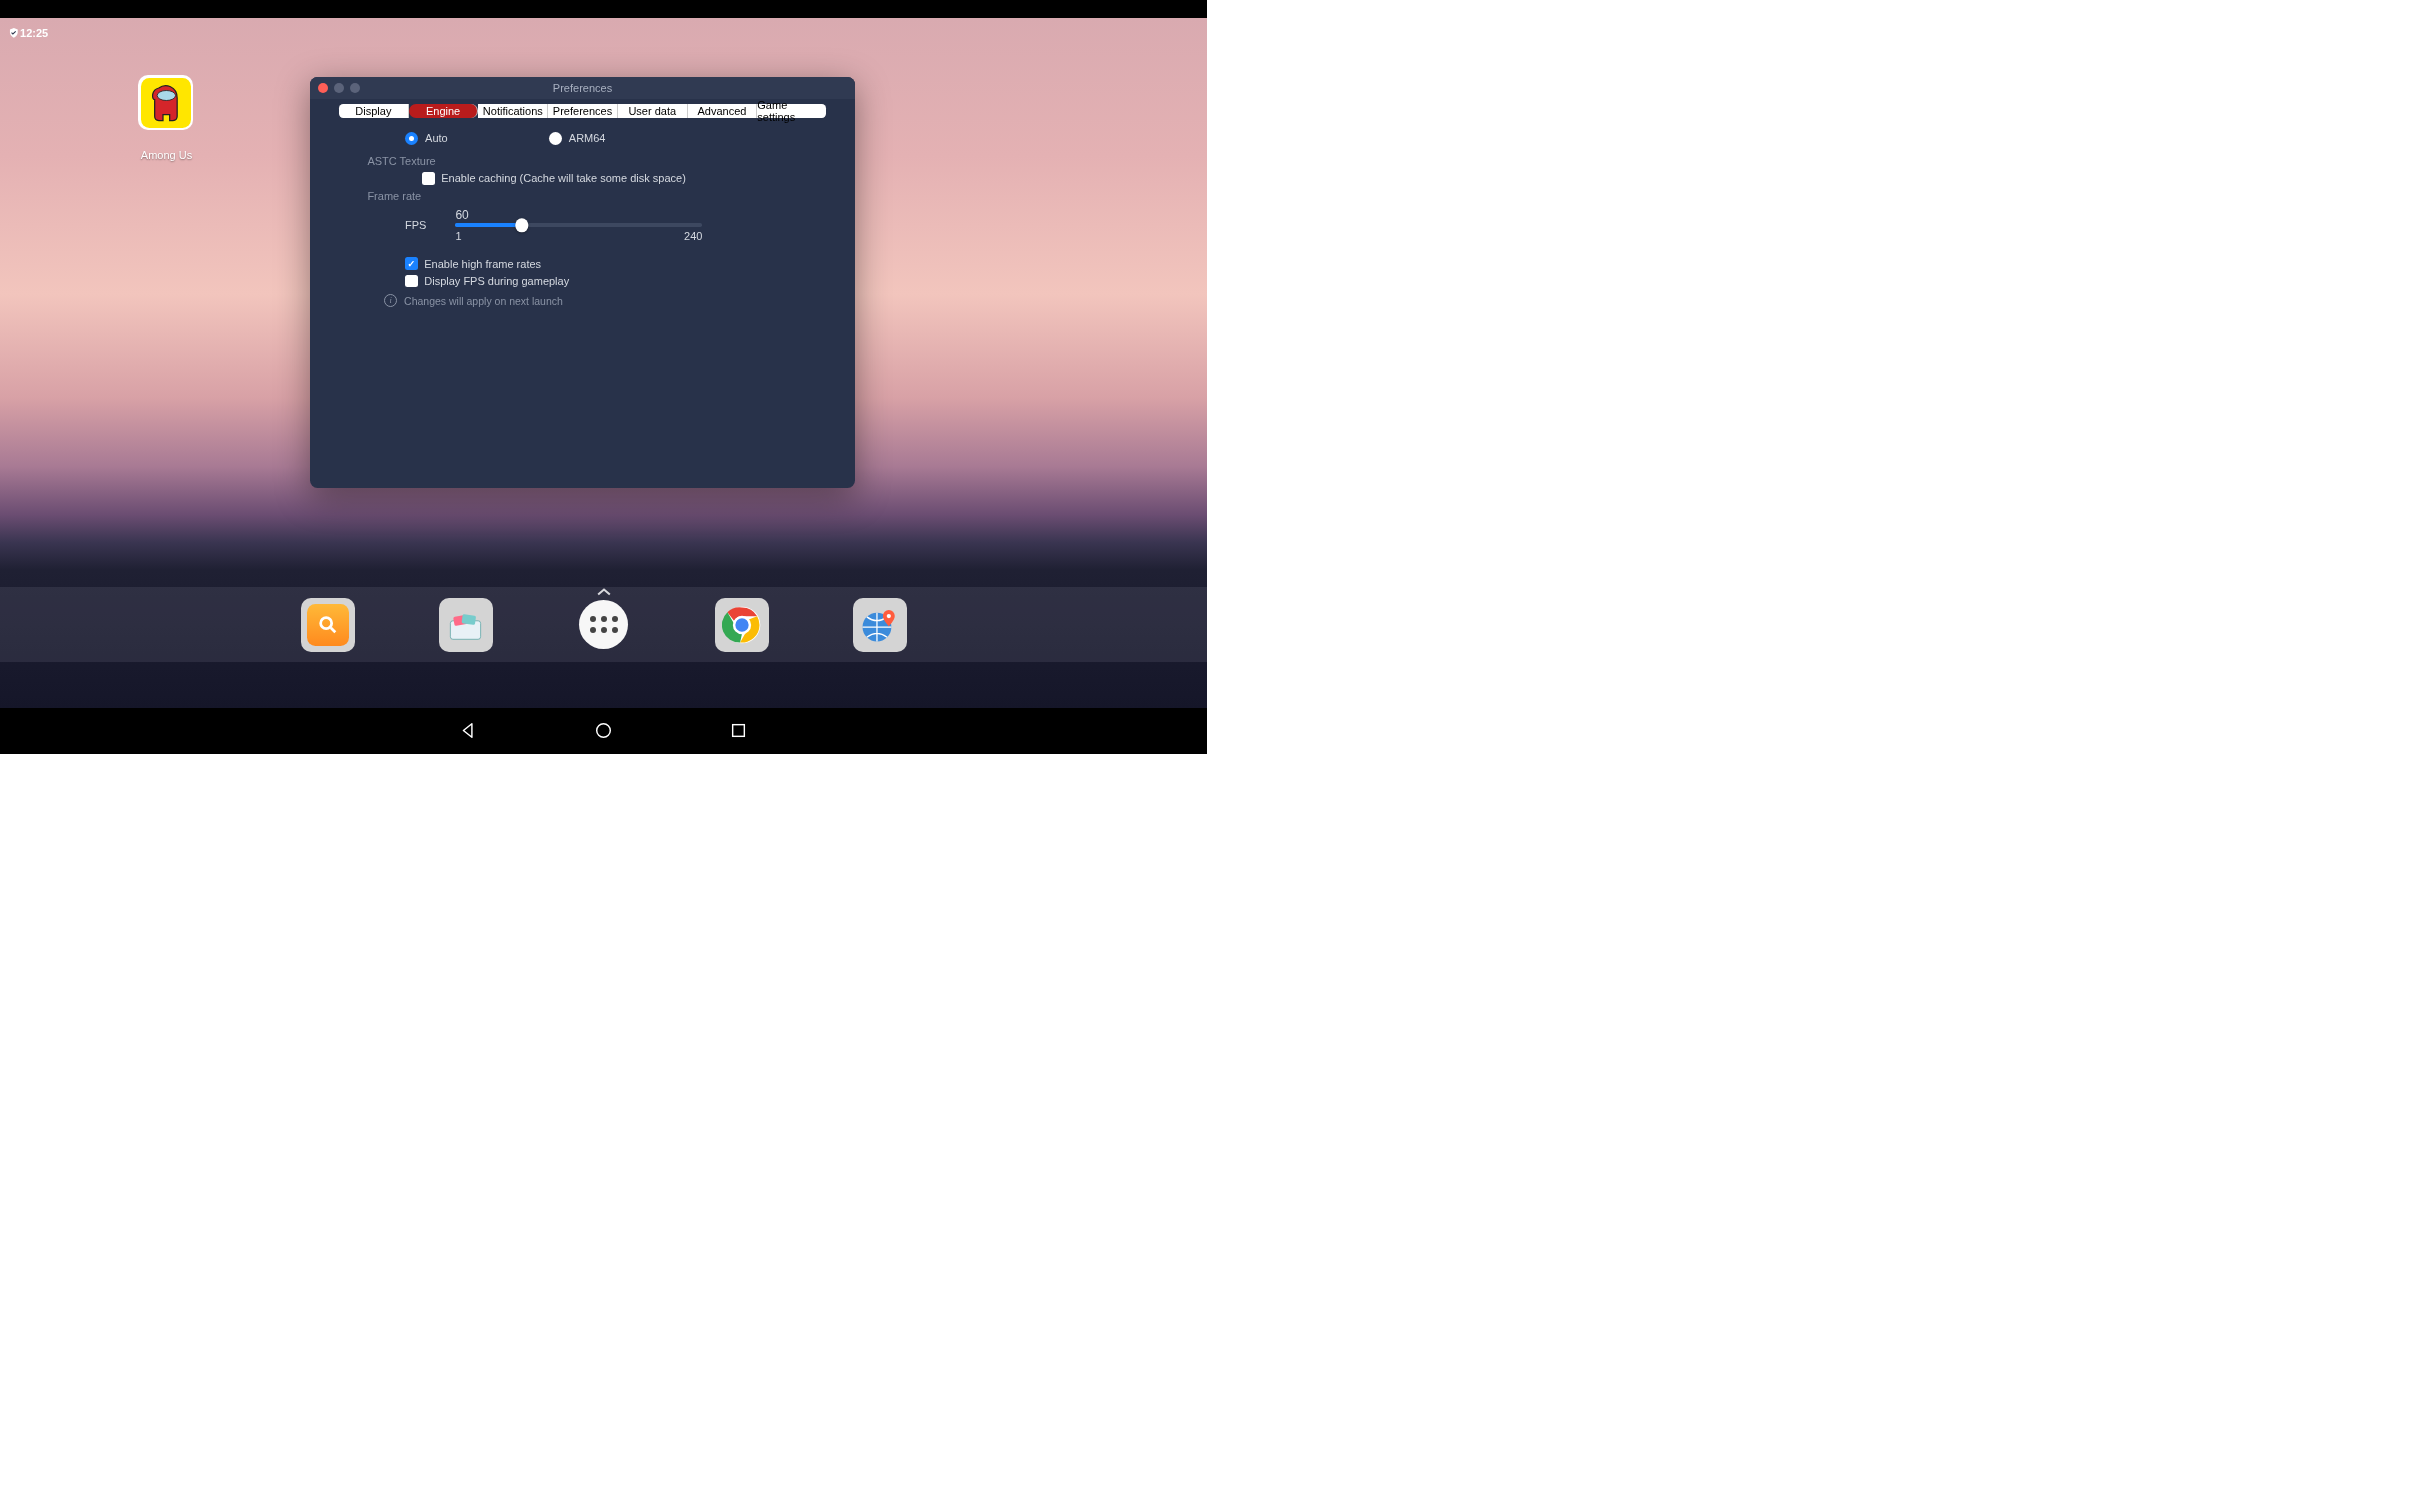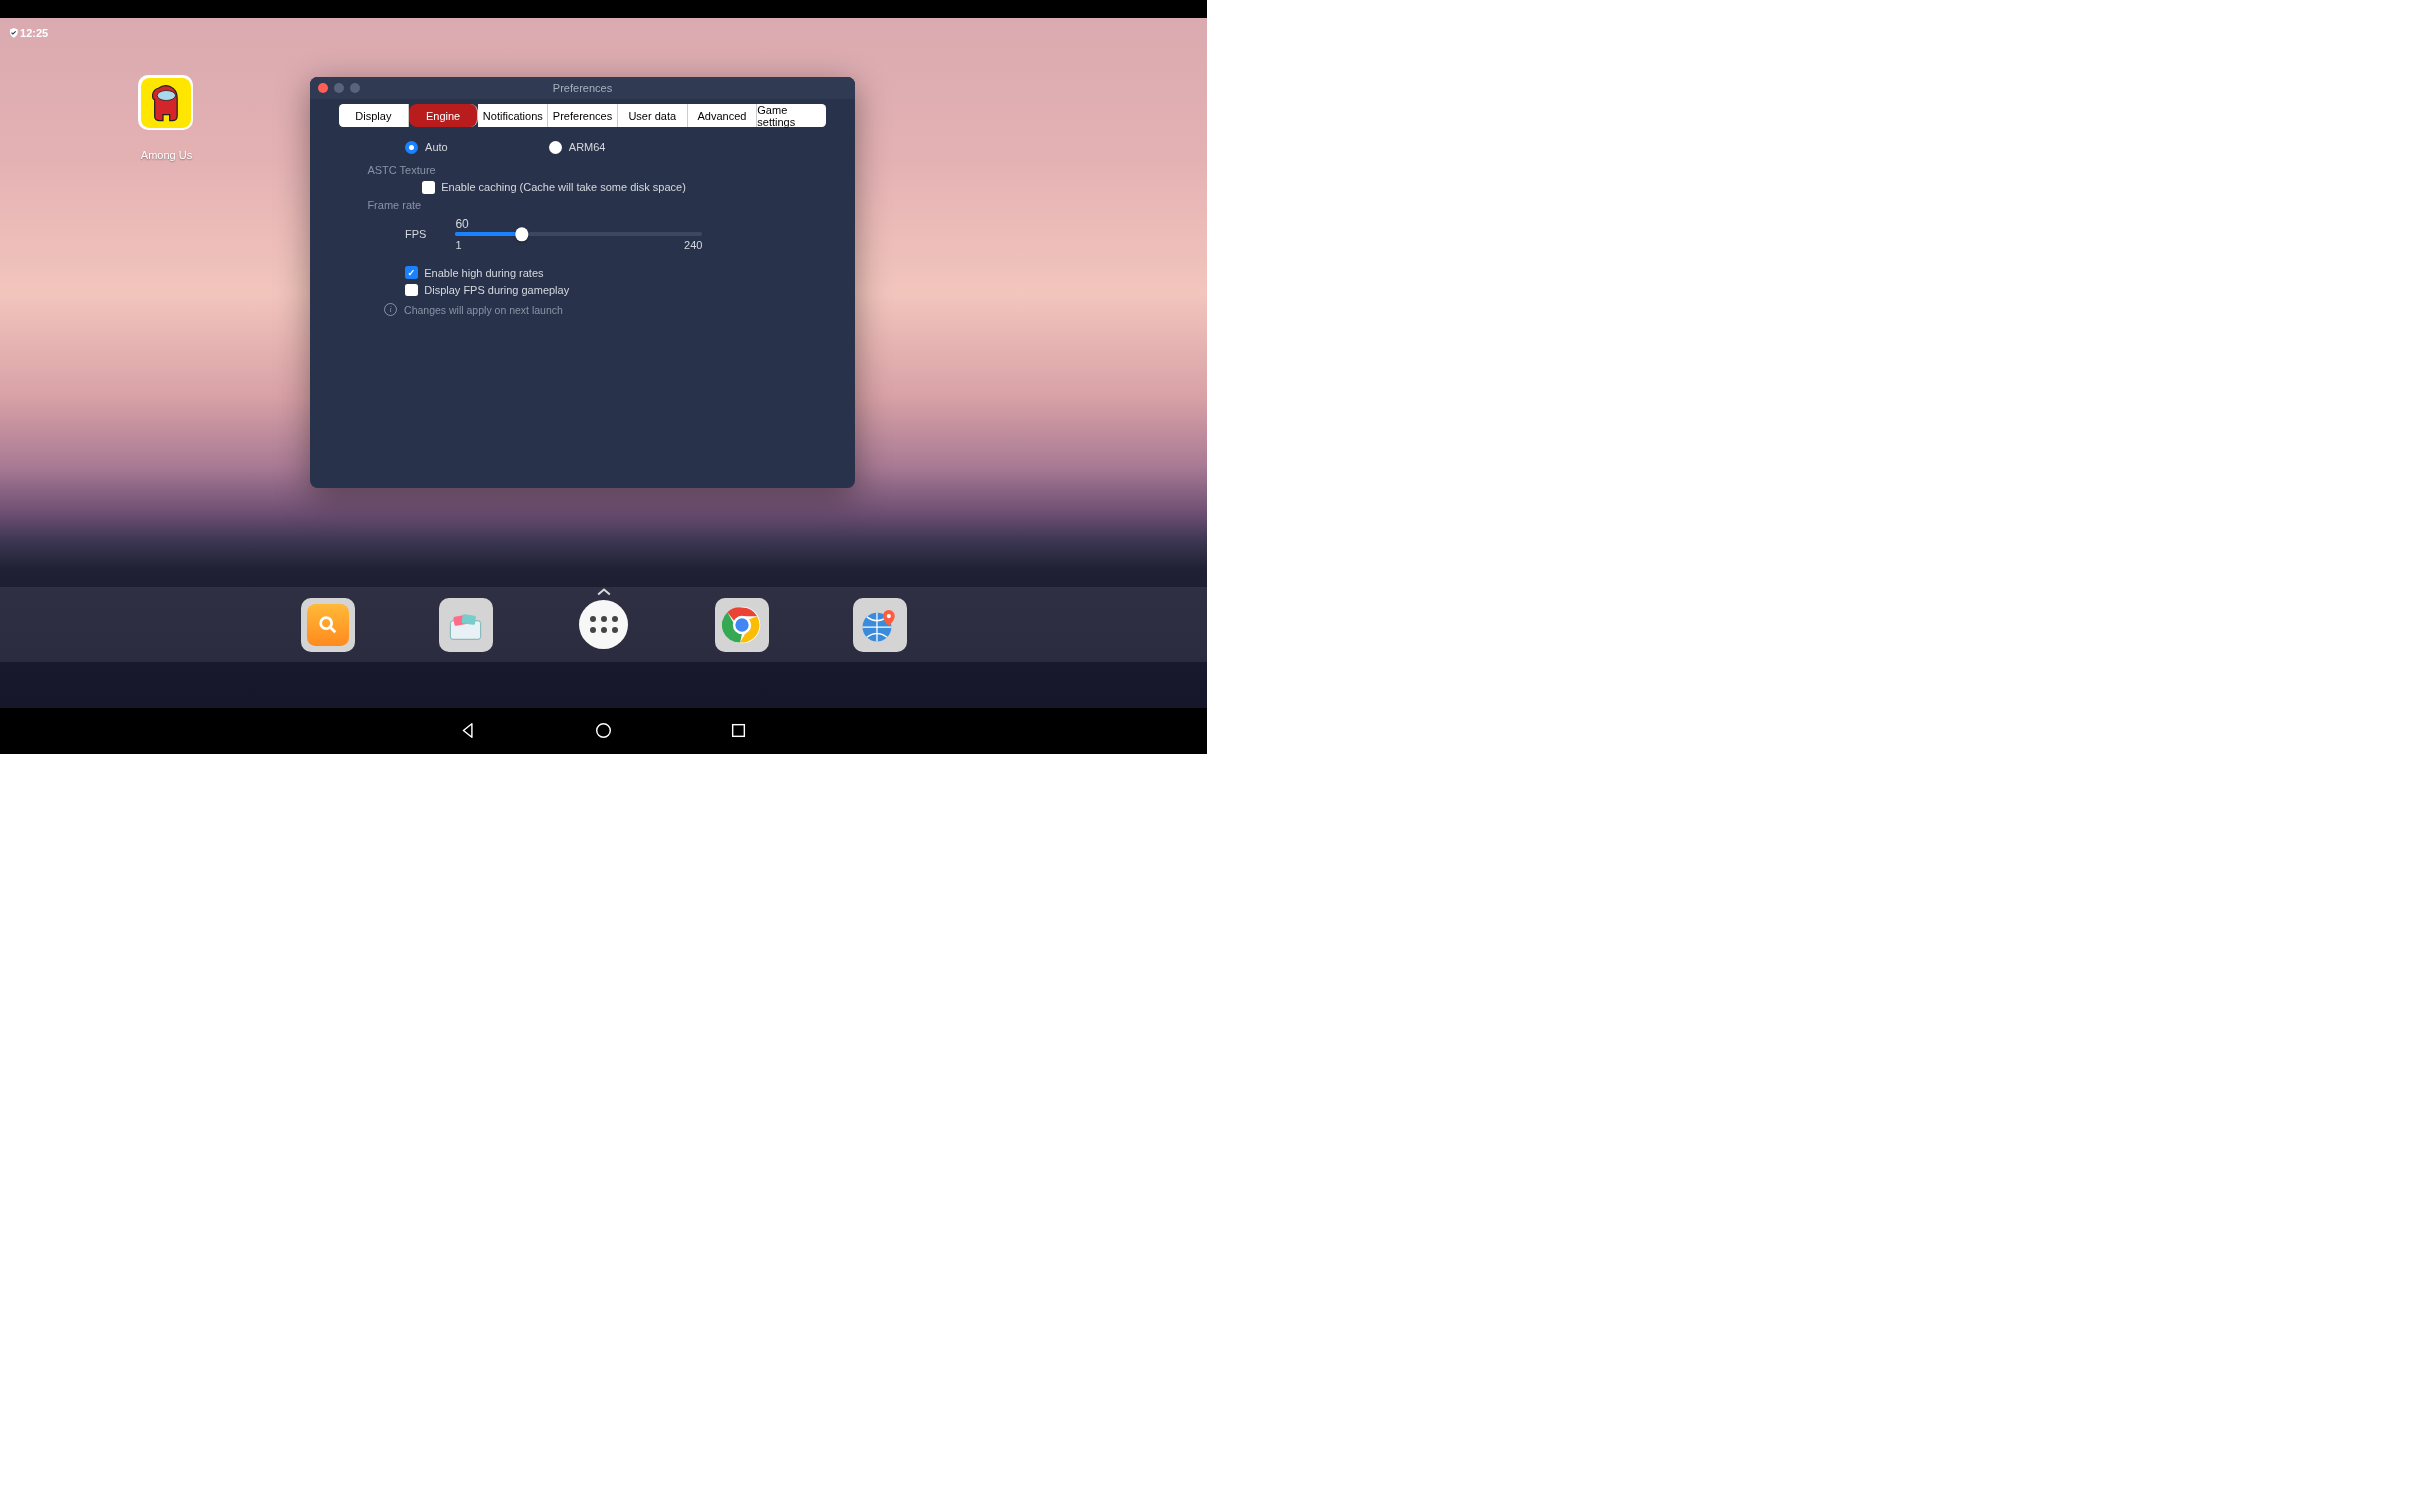--- a/index.html
+++ b/index.html
@@ -45,21 +45,21 @@
   }
   .pref-titlebar { height:22px; background:#303a52; display:flex; align-items:center; position:relative;}
   .traffic { display:flex; gap:5.9px; padding-left:8.4px; }
   .tl { width:10px; height:10px; border-radius:50%; }
   .tl-close { background:#ff5f57; }
   .tl-min { background:#5b637a; }
   .tl-max { background:#5b637a; }
   .pref-title { position:absolute; left:0; right:0; text-align:center; font-size:11px; color:#a8b0c0;}
   .tabbar { display:flex; background:#28324a; padding:5px 29px 0 29px; gap:0;}
   .tabbar .tab {
-    flex:1; background:#fff; color:#000; font-size:11px; height:23px;
+    flex:1; background:#fff; color:#000; font-size:11px; height:14px;
     display:flex; align-items:center; justify-content:center;
     border-right:0.8px solid #ccc;
   }
   .tabbar .tab:first-child { border-radius:4.2px 0 0 4.2px; }
   .tabbar .tab:last-child { border-radius:0 4.2px 4.2px 0; border-right:none;}
   .tabbar .tab.active { background:#b91c1c; color:#fff;border-radius:8px; }
   .pref-body { padding:11.7px 32px 8.4px 49px; height:calc(100% - 22px - 23.5px - 30px); position:relative;}
   .radio-row { display:flex; align-items:center; gap:6.7px; margin-bottom:5px;}
   .radio-group-inline { display:flex; gap:101px; padding-left:46px; margin-top:1.7px;}
   .radio-outer { width:13.4px; height:13.4px; border-radius:50%; background:#fff; display:flex; align-items:center; justify-content:center; flex-shrink:0;}
@@ -170,21 +170,21 @@
                 <span>1</span>
                 <span>240</span>
               </div>
             </div>
           </div>
         </div>
 
         <div class="chk-left">
           <div class="checkbox-row">
             <span class="checkbox checked">✓</span>
-            <span>Enable high during rates</span>
+            <span>Enable high frame rates</span>
           </div>
           <div class="checkbox-row">
             <span class="checkbox"></span>
             <span>Display FPS during gameplay</span>
           </div>
         </div>
 
         <div class="footer-note">
           <span class="info-circle">i</span>
           <span>Changes will apply on next launch</span>

